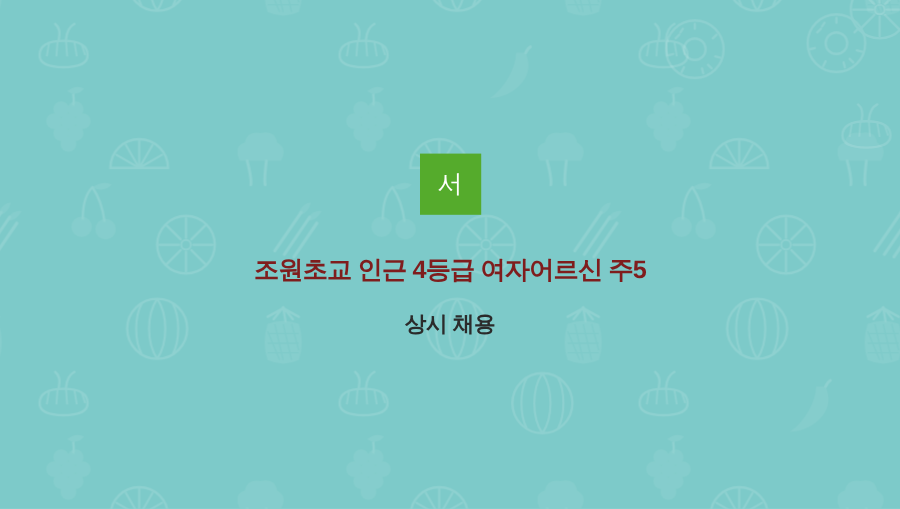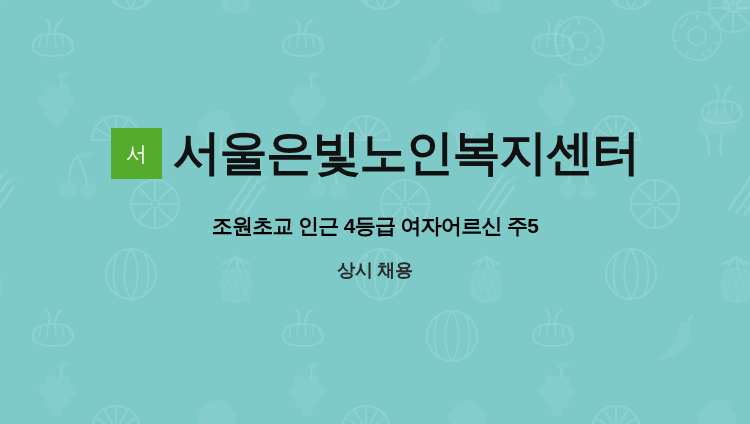--- a/index.html
+++ b/index.html
@@ -75,21 +75,21 @@
     color: #111111;
     line-height: 1.04;
     letter-spacing: -1.4px;
     white-space: nowrap;
   }
 
   .job-subtitle {
     margin-top: 34px;
     font-size: 21px;
     font-weight: 700;
-    color: #000000;
+    color: #7f1d1d;
     letter-spacing: -0.7px;
     line-height: 1.25;
     white-space: nowrap;
     text-align: center;
   }
 
   .hiring-status {
     margin-top: 20px;
     font-size: 18px;
     font-weight: 700;
@@ -227,21 +227,20 @@
         <use href="#ico-donut" x="866" y="120"></use>
         <use href="#ico-citrus-wheel" x="733" y="8"></use>
       </g>
     </svg>
   </div>
 
   <div class="content">
 
     <div class="title-row">
       <div class="initial-badge">서</div>
-      <div class="org-title">서울은빛노인복지센터</div>
     </div>
 
     <div class="job-subtitle">조원초교 인근 4등급 여자어르신 주5</div>
 
     <div class="hiring-status">상시 채용</div>
 
   </div>
 </div>
 
 </body></html>

